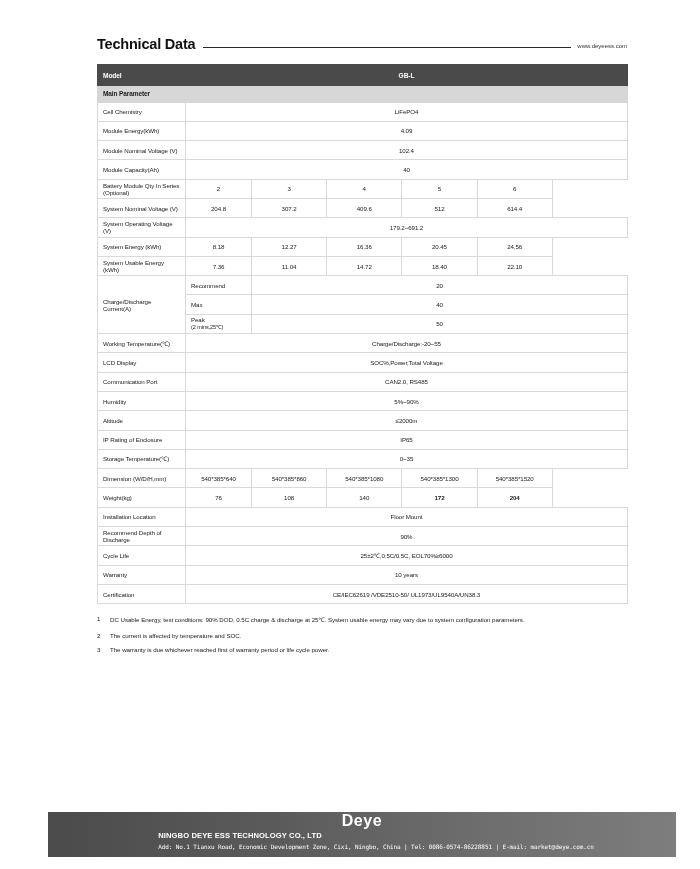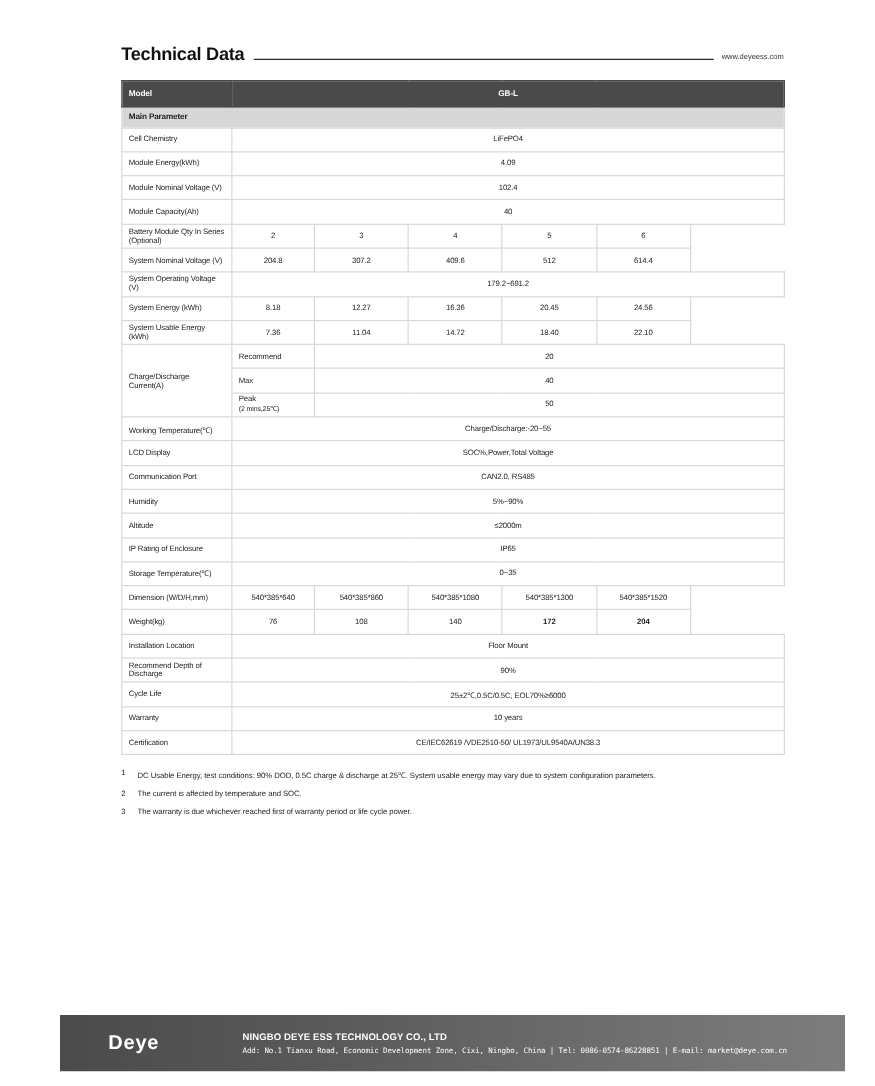--- a/index.html
+++ b/index.html
@@ -109,20 +109,21 @@
   }
   .note-num { width: 13px; flex: none; }
   
   .footer {
     position: absolute;
     left: 36px; top: 812px;
     width: 628px; height: 45px;
     background: linear-gradient(90deg, #4b4b4b 0%, #5a5a5a 35%, #6e6e6e 70%, #7d7d7d 100%);
     display: flex;
     align-items: center;
+    flex-direction: column;
   }
   .footer-logo {
     width: 118px;
     flex: none;
     text-align: center;
     color: #ffffff;
     font-size: 16px;
     font-weight: bold;
     letter-spacing: 0.6px;
     font-family: "Liberation Sans", sans-serif;

